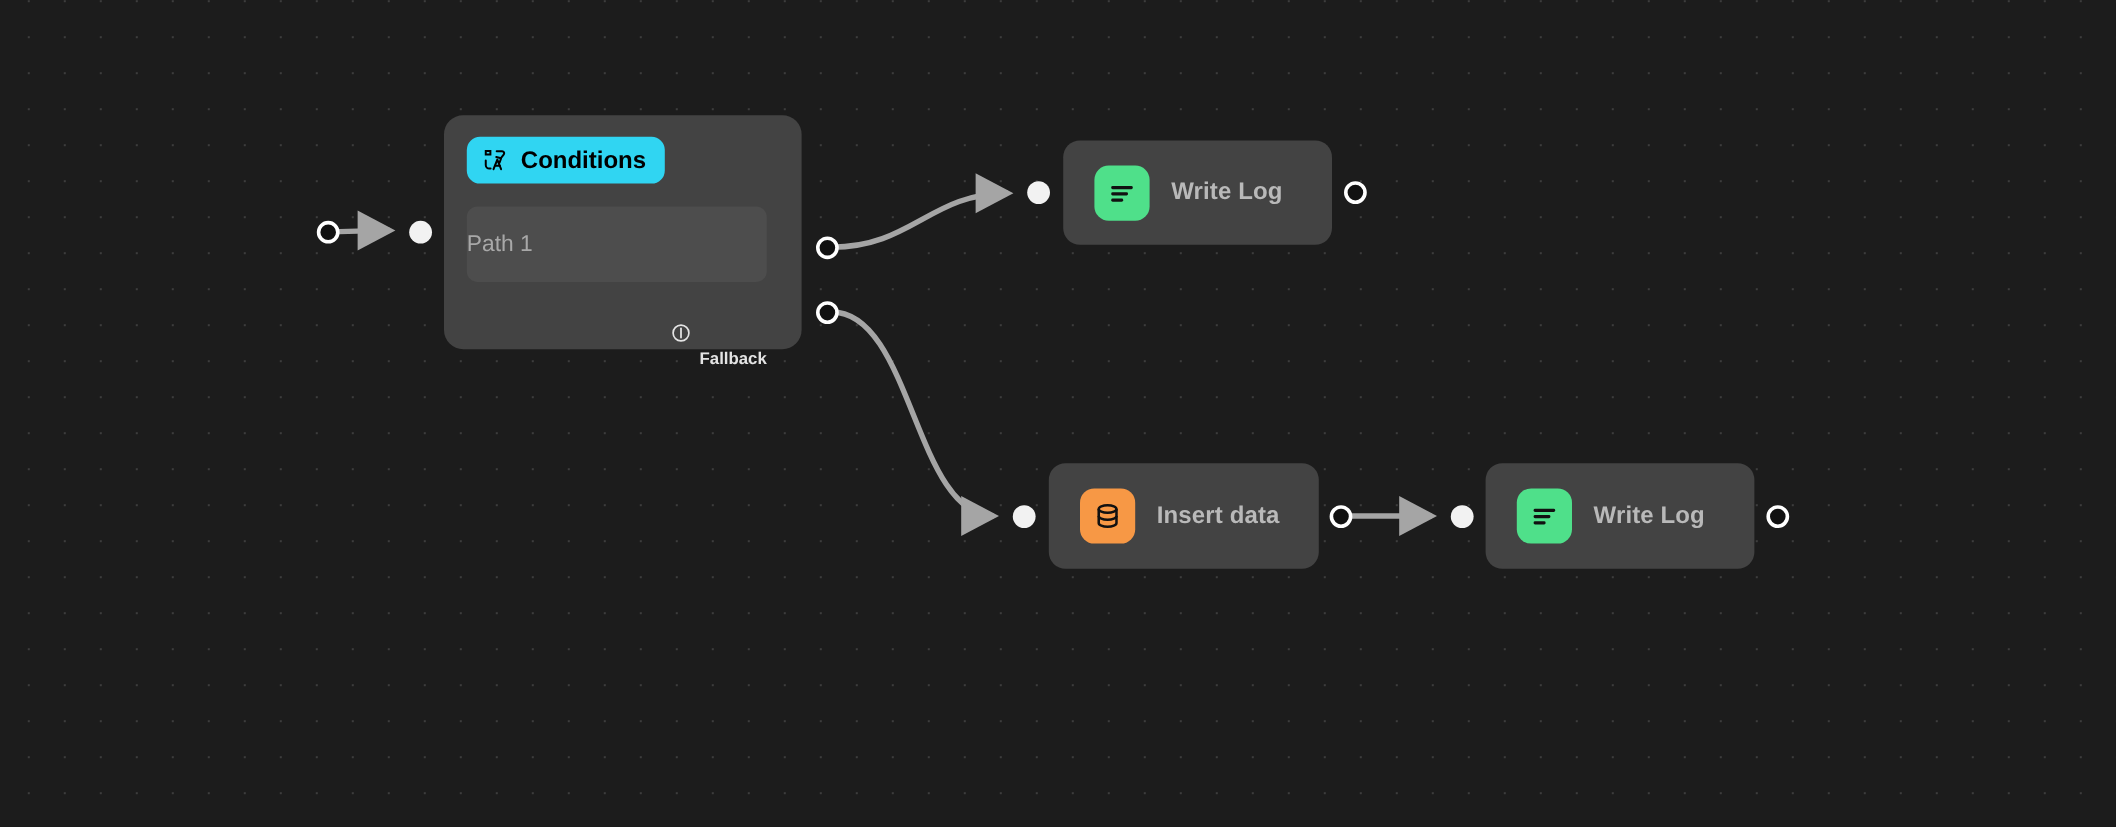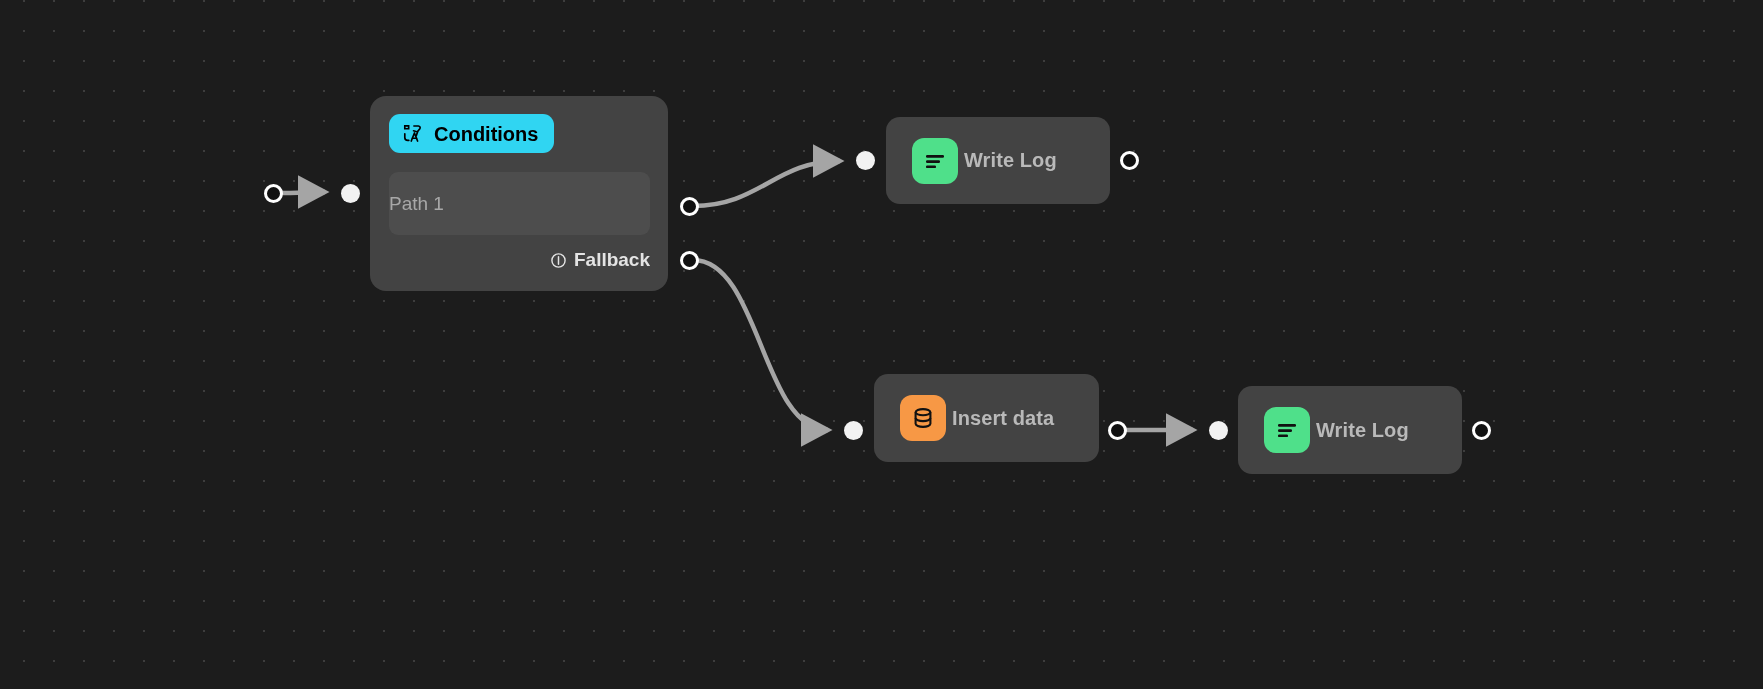--- a/index.html
+++ b/index.html
@@ -30,21 +30,21 @@
     position: absolute;
     background: #434343;
     border-radius: 14px;
     box-sizing: border-box;
     display: flex;
     align-items: center;
   }
   .node-inner {
     display: flex;
     align-items: center;
-    gap: 6px;
+    gap: 18px;
     padding: 0 26px;
   }
   .node-icon {
     width: 46px;
     height: 46px;
     border-radius: 12px;
     display: flex;
     align-items: center;
     justify-content: center;
     flex: none;
@@ -77,21 +77,21 @@
     background: #f2f2f2;
     border: none;
   }
 
   
   #conditions-node {
     position: absolute;
     background: #434343;
     border-radius: 16px;
     box-sizing: border-box;
-    padding: 18px 18px 16px 19px;
+    padding: 18px 29px 16px 19px;
   }
   .cond-badge {
     display: inline-flex;
     align-items: center;
     gap: 11px;
     background: #30d5f2;
     color: #000000;
     border-radius: 11px;
     padding: 9px 16px 9px 13px;
     font-size: 20px;
@@ -116,22 +116,23 @@
   }
   .fallback-row {
     margin-top: 14px;
     display: flex;
     align-items: center;
     justify-content: flex-end;
     gap: 7px;
   }
   .fallback-label {
     color: #e4e4e4;
-    font-size: 19px;
+    font-size: 14px;
     font-weight: 700;
+    margin-top: 41px;
   }
   svg { display: block; }
 </style>
 </head>
 <body>
 
 <div id="canvas">
 
   <svg id="edges" viewBox="0 0 1763 689">
     <defs>
@@ -192,21 +193,21 @@
           <rect x="4" y="12.2" width="14" height="2.7" rx="1.2" fill="#111"></rect>
           <rect x="4" y="17.4" width="10" height="2.7" rx="1.2" fill="#111"></rect>
         </svg>
       </span>
       <span class="node-label">Write Log</span>
     </div>
   </div>
   <span class="port in" style="left:856px; top:151px;"></span>
   <span class="port out" style="left:1120px; top:151px;"></span>
 
-  <div class="node" id="node-insert-data" style="left:874px; top:374px; width:225px; height:88px;">
+  <div class="node" id="node-insert-data" style="left:874px; top:386px; width:225px; height:88px;">
     <div class="node-inner">
       <span class="node-icon orange">
         <svg width="26" height="26" viewBox="0 0 26 26">
           <ellipse cx="13" cy="7.2" rx="7.4" ry="3.1" fill="none" stroke="#111" stroke-width="2.1"></ellipse>
           <path d="M5.6 7.2 v11.6 c0 1.7 3.3 3.1 7.4 3.1 s7.4 -1.4 7.4 -3.1 V7.2" fill="none" stroke="#111" stroke-width="2.1"></path>
           <path d="M5.6 13 c0 1.7 3.3 3.1 7.4 3.1 s7.4 -1.4 7.4 -3.1" fill="none" stroke="#111" stroke-width="2.1"></path>
         </svg>
       </span>
       <span class="node-label">Insert data</span>
     </div>

